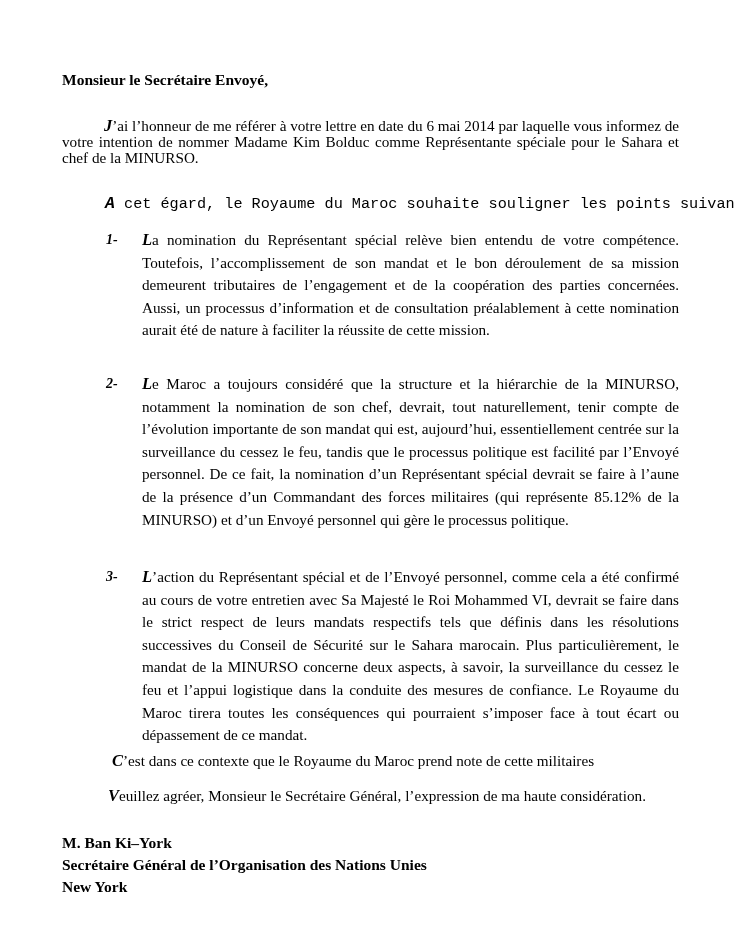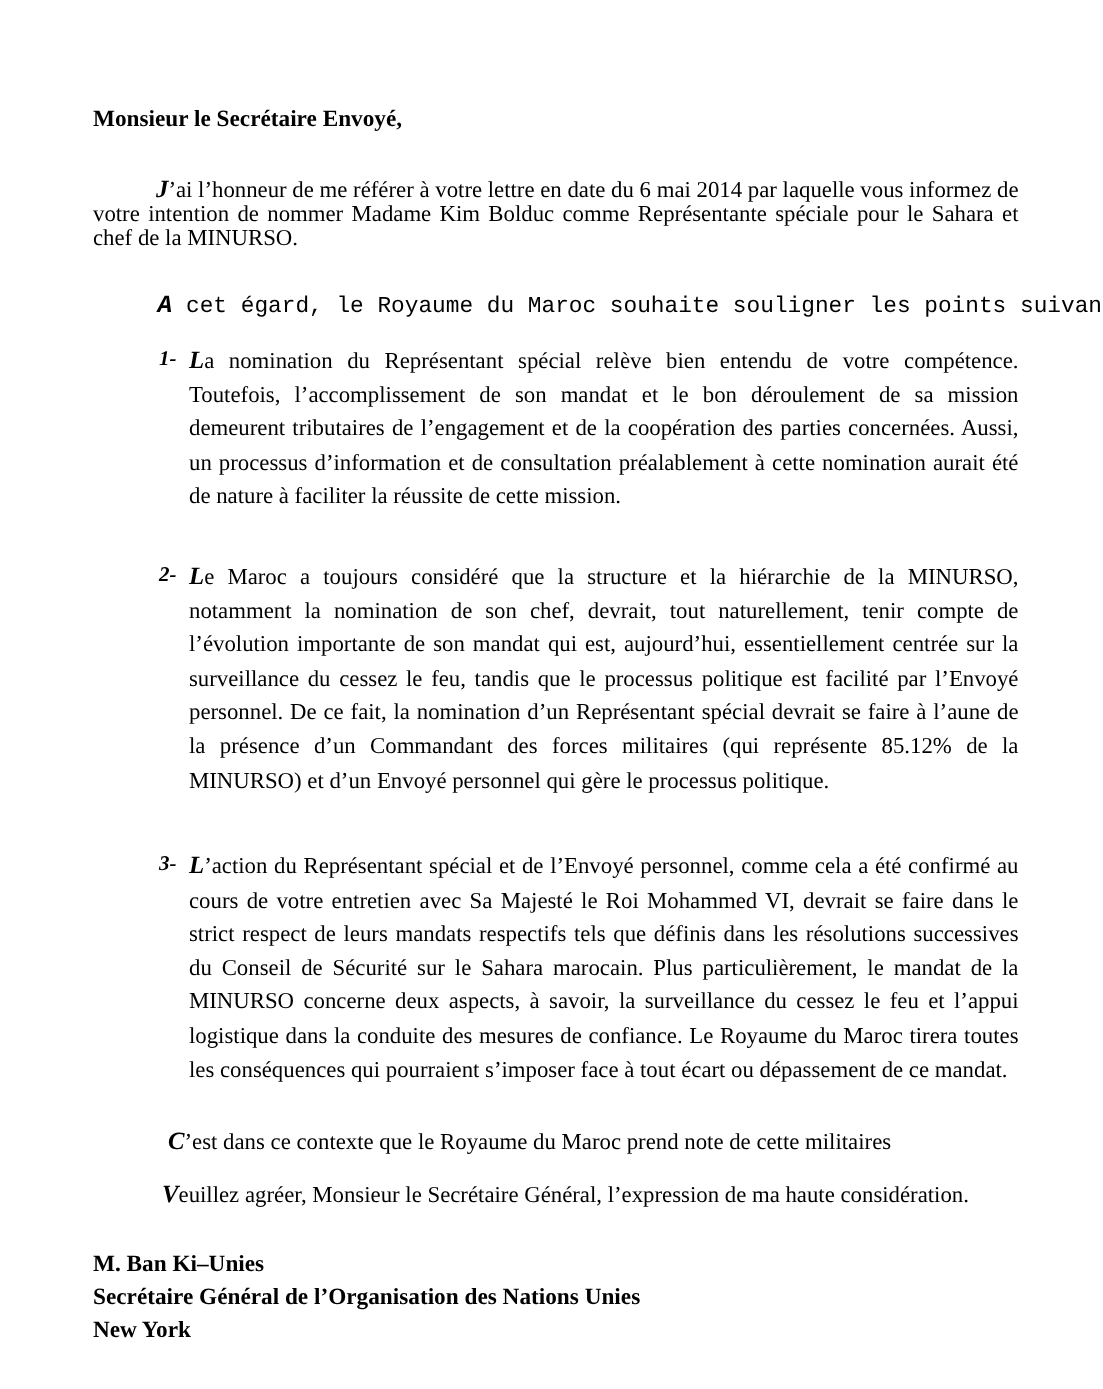--- a/index.html
+++ b/index.html
@@ -8,21 +8,21 @@
       font-family: "Liberation Serif", "DejaVu Serif", serif;
       color: #000000; font-size: 15.2px;
     }
     .page { position: absolute; left: 62px; top: 0; width: 617px; }
     .salutation { position: absolute; top: 71px; left: 0; font-weight: bold; font-size: 15.5px; white-space: nowrap; }
     .para { position: absolute; left: 0; width: 617px; line-height: 16px; text-align: justify; text-align-last: left; }
     .para .ind { display: inline-block; width: 42px; }
     .initial { font-weight: bold; font-style: italic; font-size: 16.5px; }
     .item { position: absolute; left: 44px; width: 573px; line-height: 22.6px; text-align: justify; }
     .item .num { position: absolute; left: 0; top: 0; font-weight: bold; font-style: italic; font-size: 14px; }
-    .item .body { margin-left: 20px; }
+    .item .body { margin-left: 36px; }
     .line { position: absolute; white-space: nowrap; }
     .sig { position: absolute; left: 0; font-weight: bold; font-size: 15.5px; white-space: nowrap; }
   </style>
 </head>
 <body>
 
 <div class="page">
 
   <div class="salutation">Monsieur le Secrétaire Envoyé,</div>
 
@@ -42,17 +42,17 @@
 
   <div class="item" style="top:566px;">
     <span class="num">3-</span>
     <div class="body"><span class="initial">L</span><span>’action du Représentant spécial et de l’Envoyé personnel, comme cela a été confirmé au cours de votre entretien avec Sa Majesté le Roi Mohammed VI, devrait se faire dans le strict respect de leurs mandats respectifs tels que définis dans les résolutions successives du Conseil de Sécurité sur le Sahara marocain. Plus particulièrement, le mandat de la MINURSO concerne deux aspects, à  savoir, la surveillance du cessez le feu et l’appui logistique dans la conduite des mesures de confiance. Le Royaume du Maroc tirera toutes les conséquences qui pourraient s’imposer face à tout écart ou dépassement de ce mandat.</span></div>
   </div>
 
   <div class="line" style="top:751px; left:50px;"><span class="initial">C</span><span>’est dans ce contexte que le Royaume du Maroc prend note de cette militaires</span></div>
 
   <div class="line" style="top:786px; left:46px;"><span class="initial">V</span><span>euillez agréer, Monsieur le Secrétaire Général, l’expression de ma haute considération.</span></div>
 
-  <div class="sig" style="top:834px;">M. Ban Ki–Unies</div>
+  <div class="sig" style="top:834px;">M. Ban Ki–York</div>
   <div class="sig" style="top:856px;">Secrétaire Général de l’Organisation des Nations Unies</div>
   <div class="sig" style="top:878px;">New York</div>
 
 </div>
 
 </body></html>

